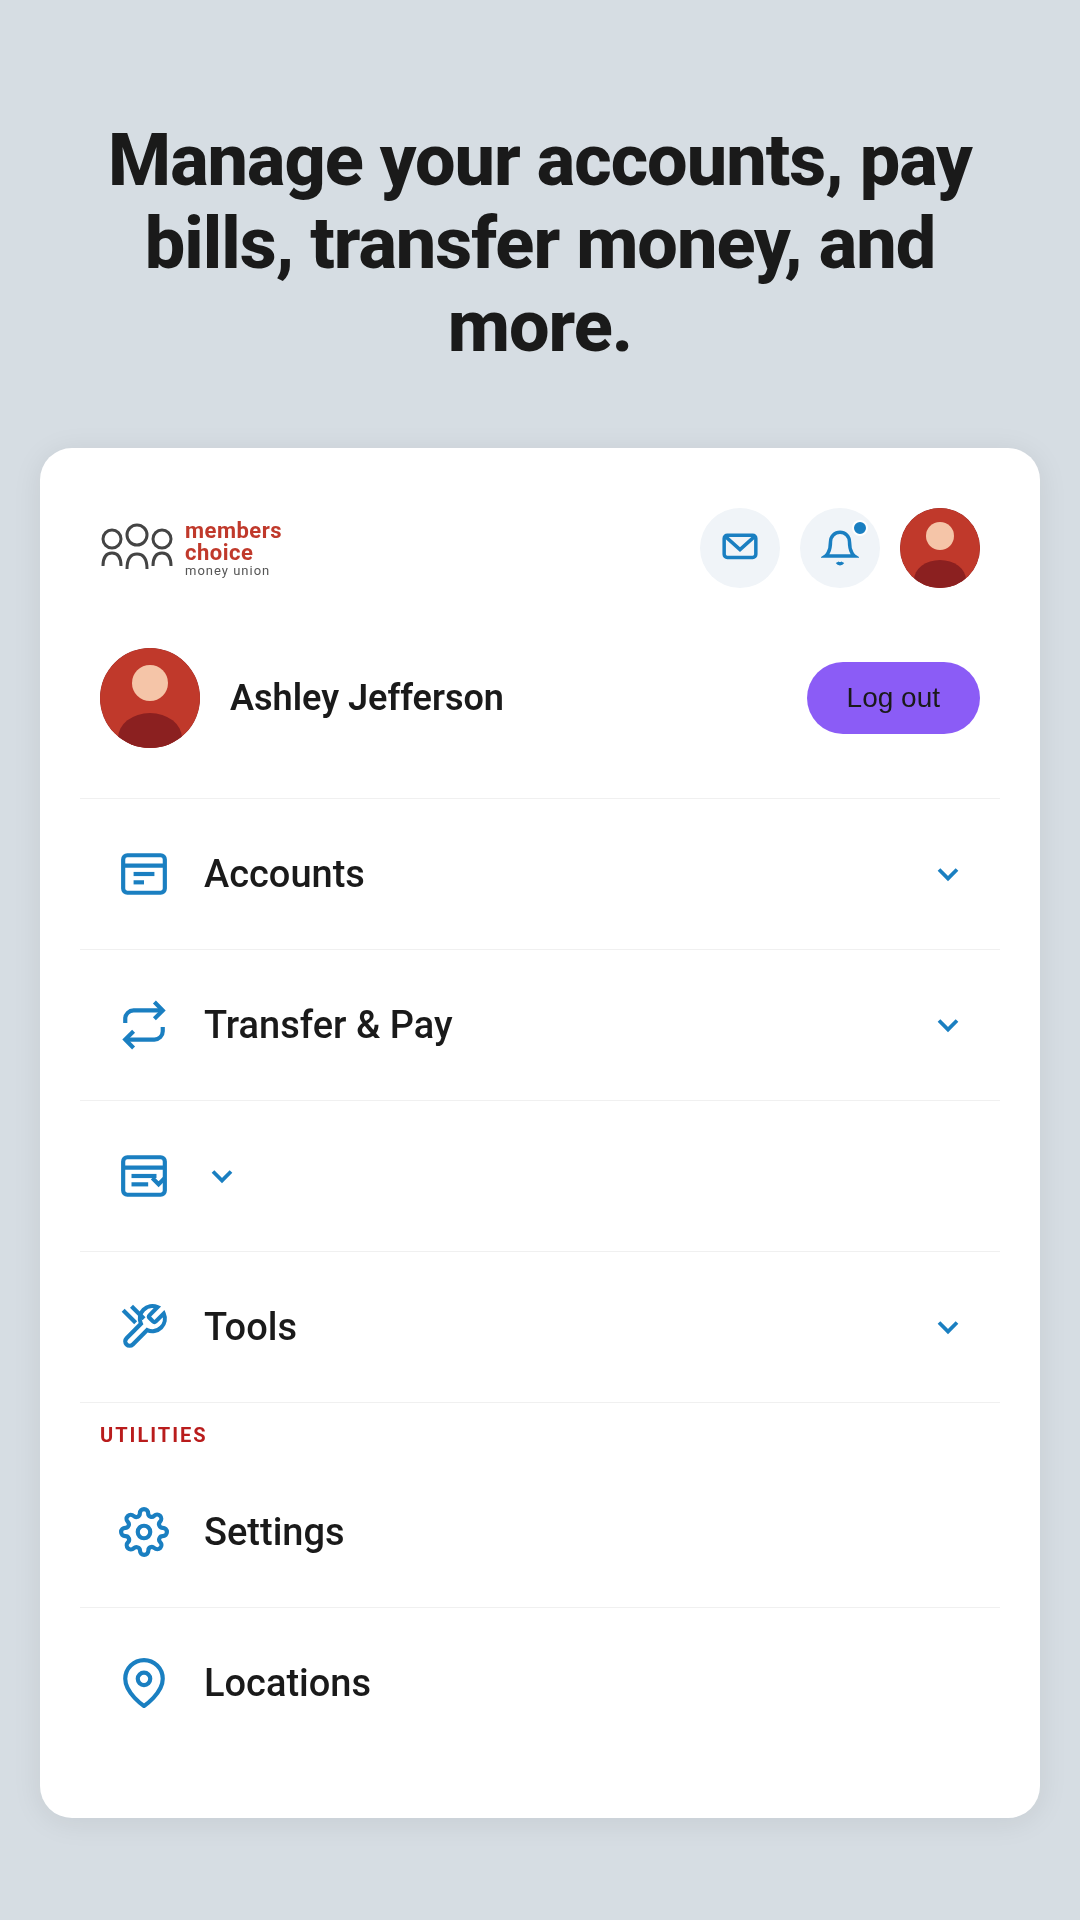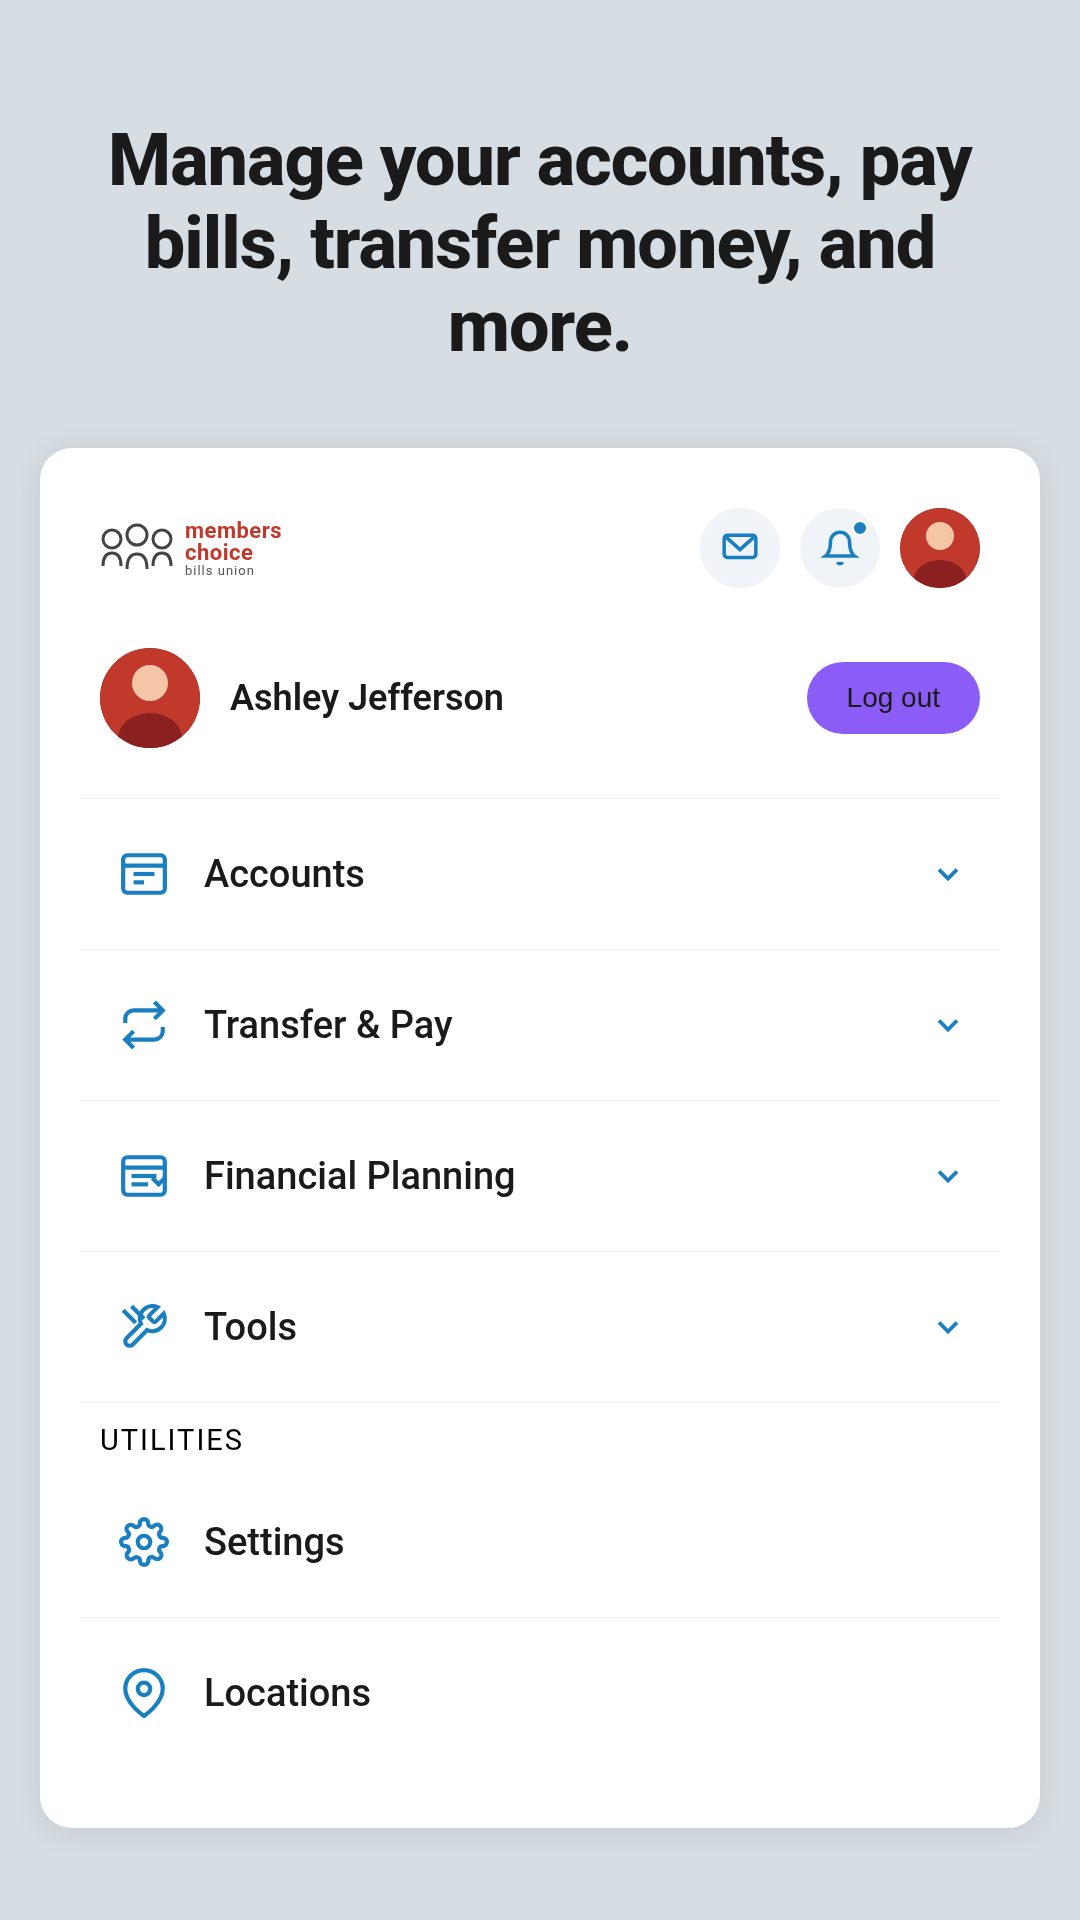--- a/index.html
+++ b/index.html
@@ -234,23 +234,23 @@
     .chevron-icon svg {
       width: 36px;
       height: 36px;
       stroke: #1a7fc1;
       fill: none;
       stroke-width: 2.5;
     }
 
     
     .utilities-label {
-      font-size: 29px;
-      font-weight: 400;
-      color: #000000;
+      font-size: 20px;
+      font-weight: 700;
+      color: #b91c1c;
       letter-spacing: 2px;
       padding: 20px 60px 10px 60px;
     }
   </style>
 </head>
 <body>
 
 <div class="hero-section">
   <h1 class="hero-title">Manage your accounts, pay bills, transfer money, and more.</h1>
 </div>
@@ -270,21 +270,21 @@
           <ellipse cx="37" cy="14" rx="10" ry="10" fill="none" stroke="#444" stroke-width="3"></ellipse>
           <path d="M27 48 Q27 33 37 33 Q47 33 47 48" fill="none" stroke="#444" stroke-width="3"></path>
 
           <ellipse cx="62" cy="18" rx="9" ry="9" fill="none" stroke="#444" stroke-width="3"></ellipse>
           <path d="M53 45 Q53 32 62 32 Q71 32 71 45" fill="none" stroke="#444" stroke-width="3"></path>
         </svg>
       </div>
       <div class="logo-text-block">
         <span class="logo-members">members</span>
         <span class="logo-choice">choice</span>
-        <span class="logo-sub">bills union</span>
+        <span class="logo-sub">money union</span>
       </div>
     </div>
 
     <div class="header-actions">
       <button class="icon-btn">
         <svg viewBox="0 0 24 24">
           <rect x="2" y="4" width="20" height="14" rx="2" ry="2"></rect>
           <polyline points="2,4 12,13 22,4"></polyline>
         </svg>
       </button>
@@ -364,21 +364,20 @@
   <div class="nav-item">
     <div class="nav-item-icon">
       <svg viewBox="0 0 24 24">
         <rect x="2" y="3" width="20" height="18" rx="2"></rect>
         <line x1="2" y1="8" x2="22" y2="8"></line>
         <line x1="6" y1="12" x2="18" y2="12"></line>
         <line x1="6" y1="16" x2="14" y2="16"></line>
         <polyline points="16 13 19 16 22 13" stroke="#1a7fc1" stroke-width="2"></polyline>
       </svg>
     </div>
-    <span class="nav-item-label">Financial Planning</span>
     <div class="chevron-icon">
       <svg viewBox="0 0 24 24">
         <polyline points="6 9 12 15 18 9"></polyline>
       </svg>
     </div>
   </div>
 
   <div class="nav-divider"></div>
 
   <div class="nav-item">

